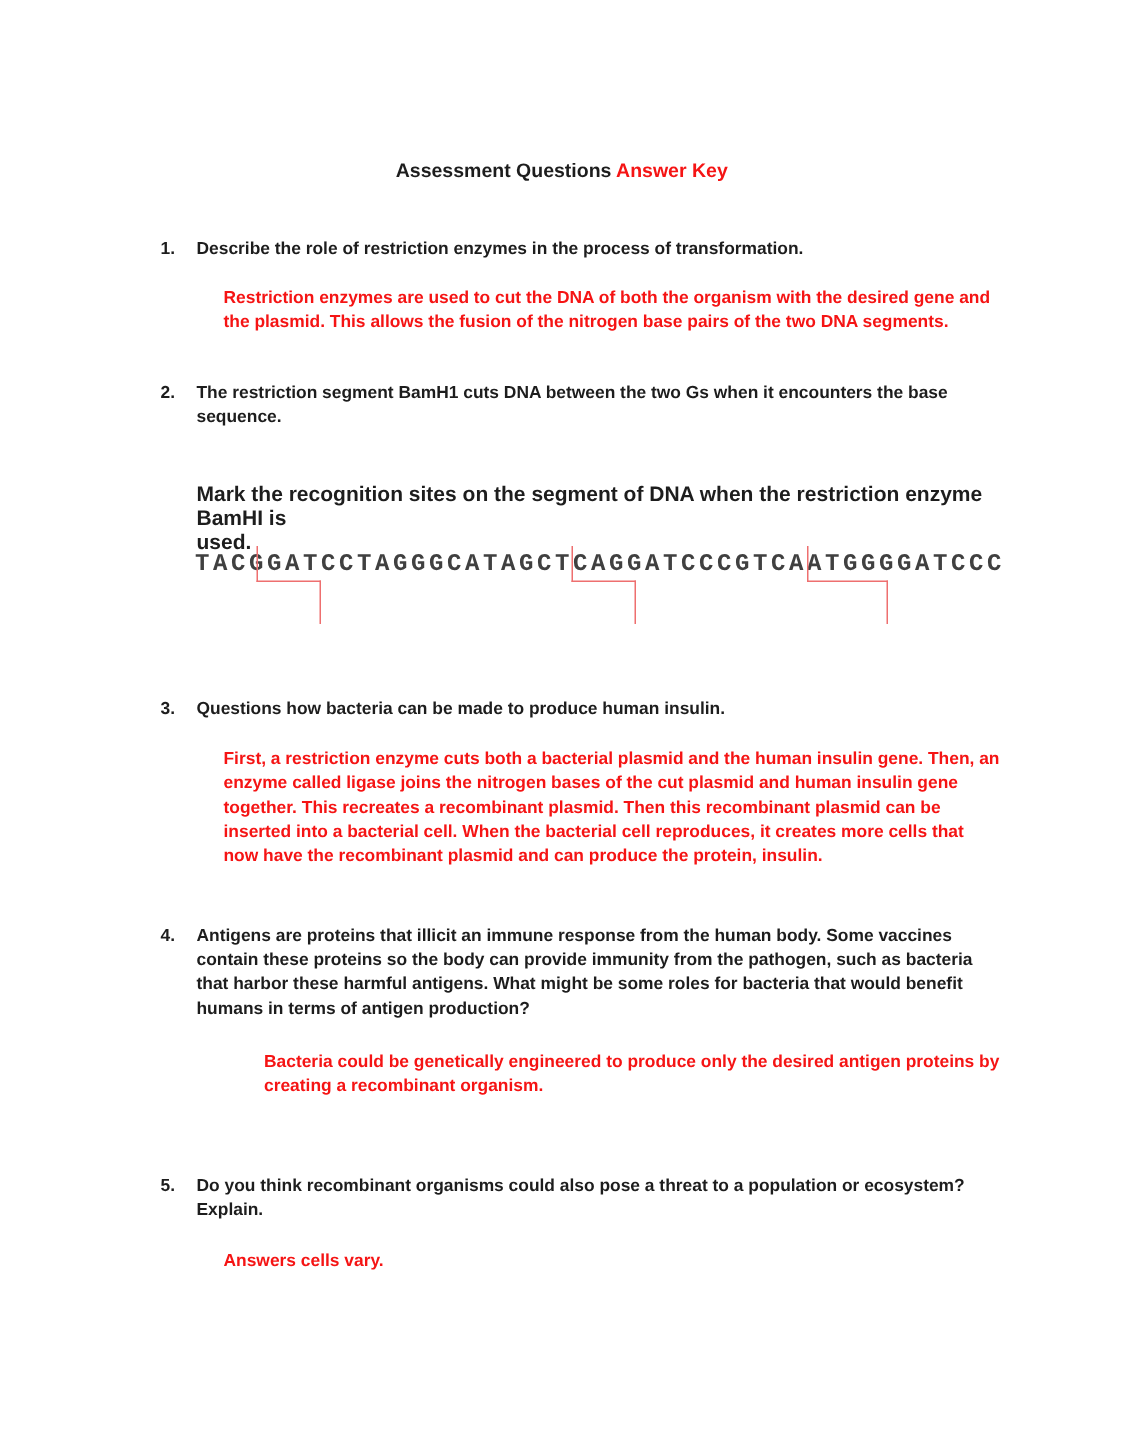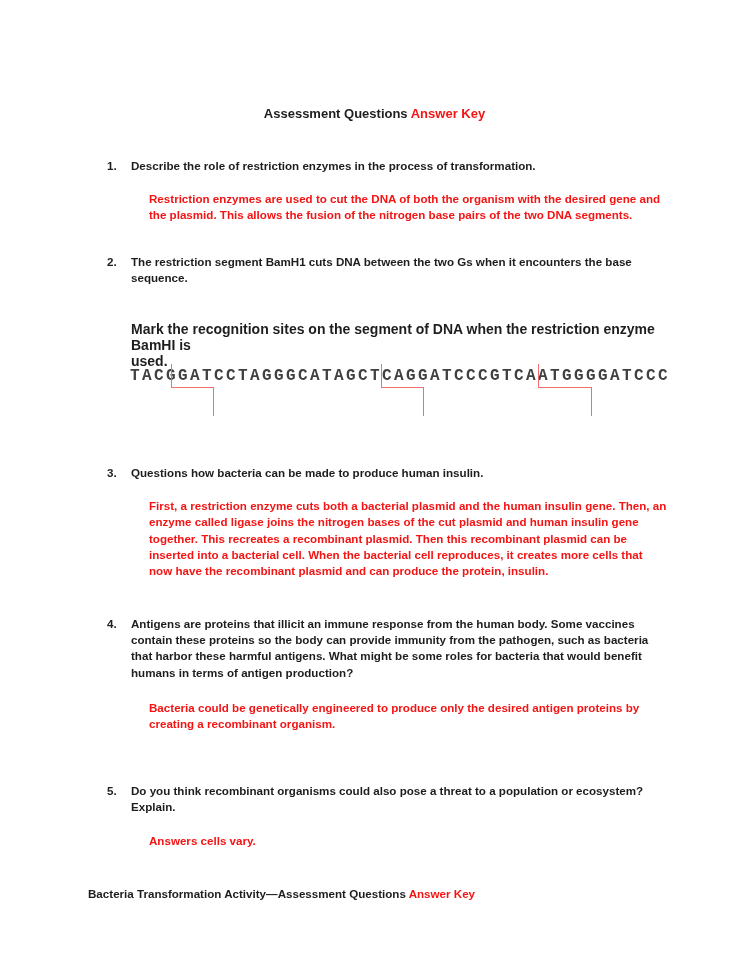--- a/index.html
+++ b/index.html
@@ -91,27 +91,24 @@
 inserted into a bacterial cell. When the bacterial cell reproduces, it creates more cells that
 now have the recombinant plasmid and can produce the protein, insulin.</div>
 
   <div class="q" style="top:616px;">
     <span class="num">4.</span>
     <span class="body">Antigens are proteins that illicit an immune response from the human body. Some vaccines
 contain these proteins so the body can provide immunity from the pathogen, such as bacteria
 that harbor these harmful antigens. What might be some roles for bacteria that would benefit
 humans in terms of antigen production?</span>
   </div>
-  <div class="ans" style="top:700px;">Bacteria could be genetically engineered to produce only the desired antigen proteins by
+  <div class="ans" style="top:700px;margin-left:27px;">Bacteria could be genetically engineered to produce only the desired antigen proteins by
 creating a recombinant organism.</div>
 
   <div class="q" style="top:783px;">
     <span class="num">5.</span>
     <span class="body">Do you think recombinant organisms could also pose a threat to a population or ecosystem?
 Explain.</span>
   </div>
   <div class="ans" style="top:833px;">Answers cells vary.</div>
 
-  <div class="footer">
-    <span>Bacteria Transformation Activity—Assessment Questions </span><span class="red">Answer Key</span>
-  </div>
 
 </div>
 
 </body></html>

